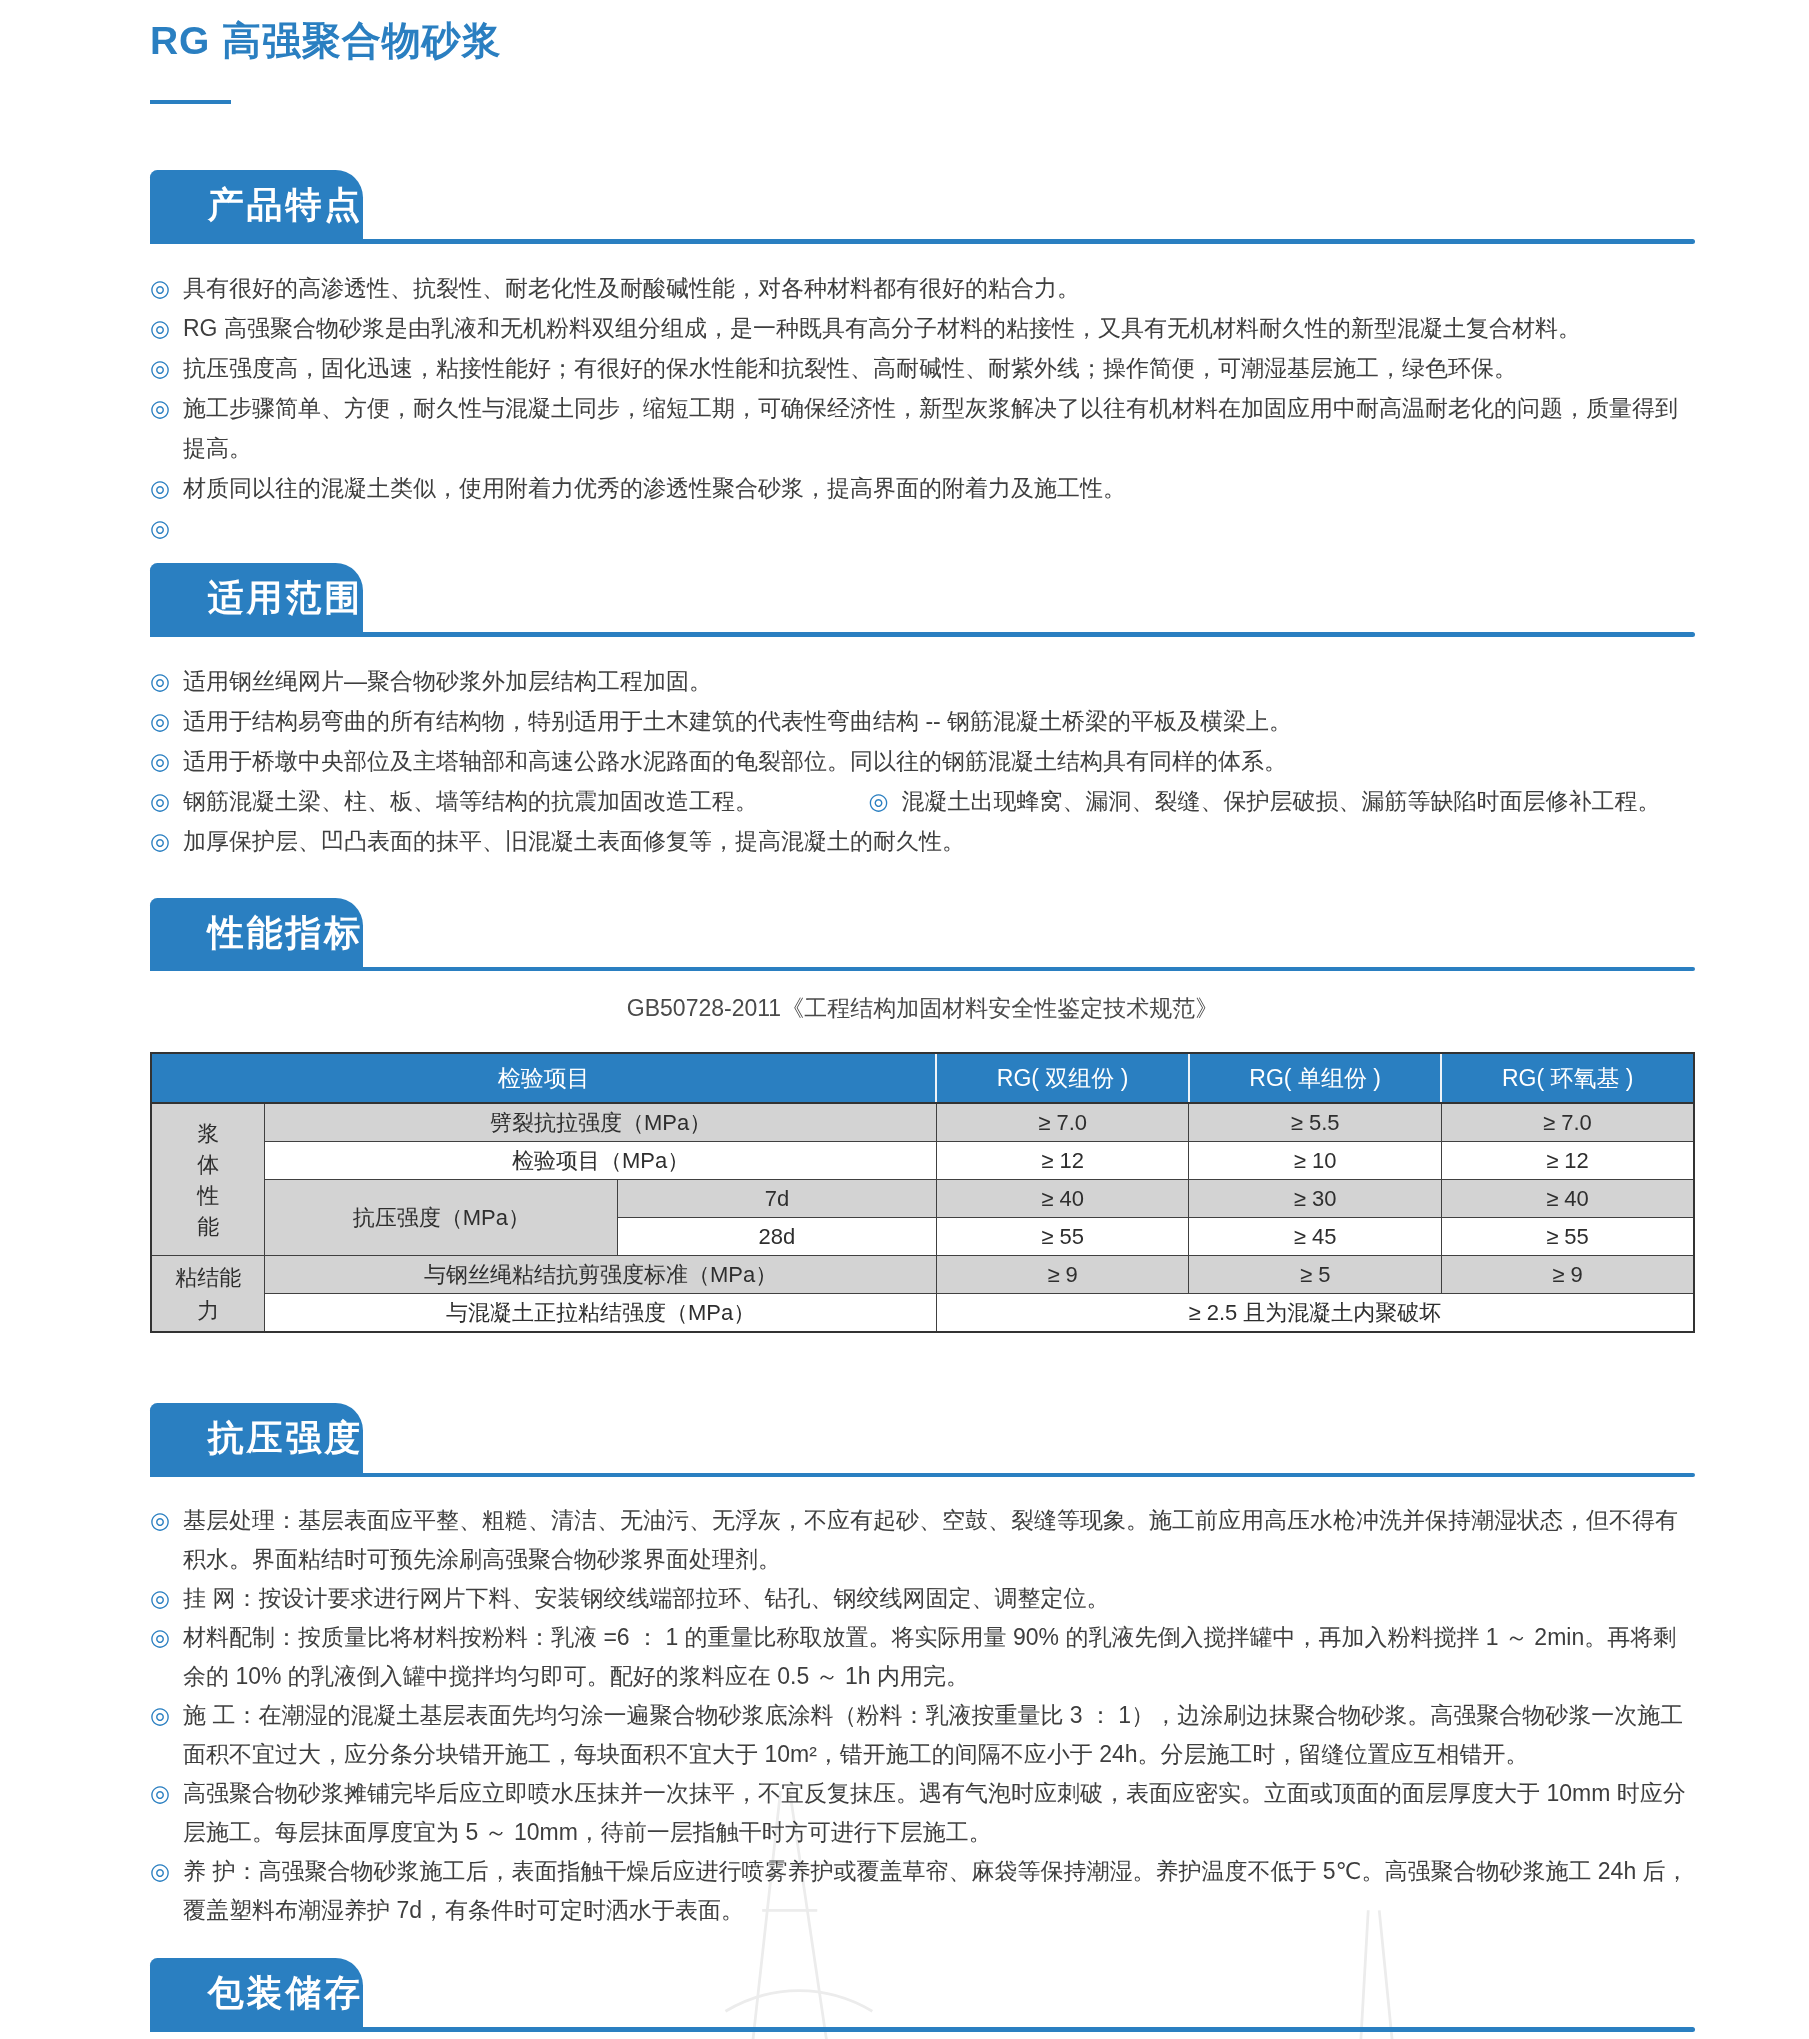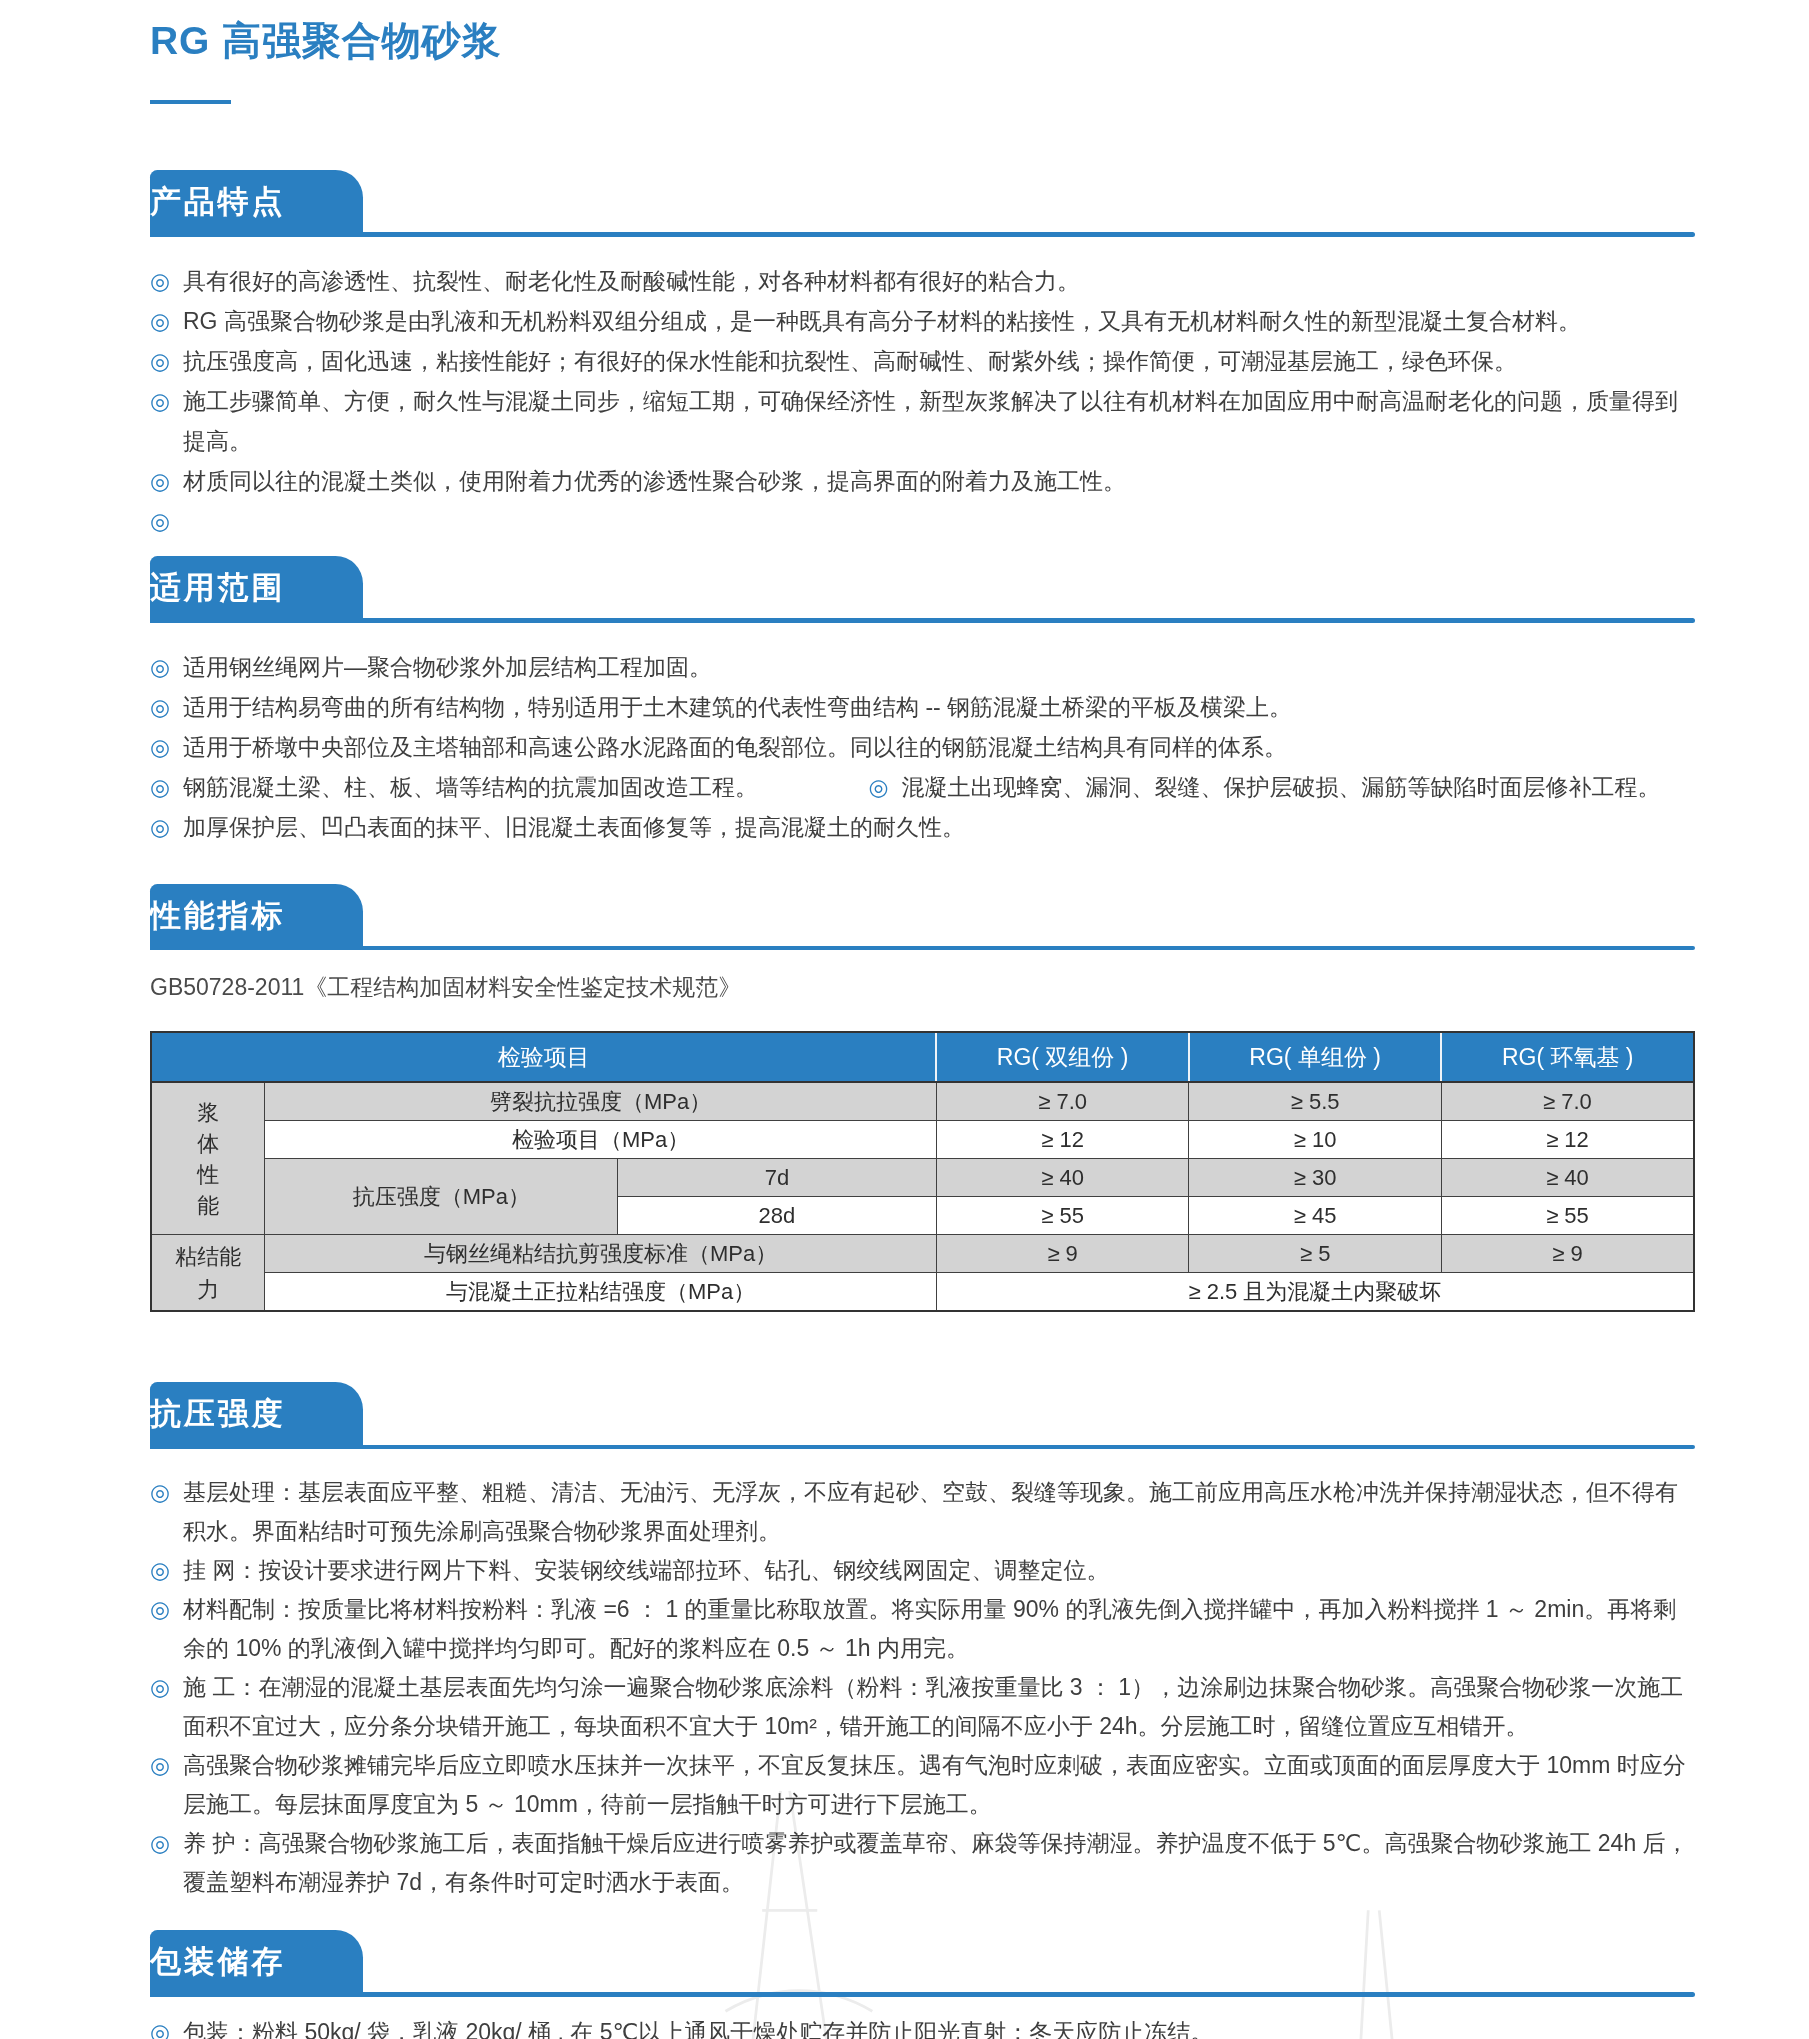--- a/index.html
+++ b/index.html
@@ -16,38 +16,38 @@
   .section{margin-top:55px;}
   .sec-features{margin-top:66px;}
   .sec-scope{margin-top:55px;}
   .sec-perf{margin-top:37px;}
   .sec-constr{margin-top:70px;}
   .sec-pack{margin-top:27.5px;}
   .sec-head{position:relative;}
   .tab{
     display:block;width:213px;box-sizing:border-box;
     background:#2a7fc1;color:#ffffff;
-    font-size:31px;font-weight:bold;letter-spacing:2.8px;
-    text-align:left;padding:11px 0 9.2px;
+    font-size:36px;font-weight:bold;letter-spacing:2.8px;
+    text-align:right;padding:11px 0 9.2px;
     border-radius:7.3px 27.5px 0 0;
   }
   .sec-line{height:4.6px;background:#2a7fc1;border-radius:0 2.8px 2.8px 0;}
   
   .bullets{list-style:none;margin:24px 0 0;padding:0;font-size:23px;line-height:40px;}
   .bullets.tight{line-height:39px;margin-top:24px;}
   .bullets.last{line-height:39px;margin-top:16.5px;}
   .b-item{position:relative;padding-left:33px;}
   .bullet{position:absolute;left:0;top:0;color:#2a7fc1;font-size:23px;}
   .b-text{color:#3e3e3e;}
   .dual{display:flex;padding-left:0;}
   .dual-a,.dual-b{position:relative;padding-left:33px;box-sizing:border-box;}
   .dual-a{width:46.5%;flex:none;}
   .dual-b{flex:1;}
   
-  .perf-caption{margin-top:22px;text-align:left;font-size:23px;color:#4a4a4a;}
+  .perf-caption{margin-top:22px;text-align:center;font-size:23px;color:#4a4a4a;}
   table.perf{
     margin-top:28px;width:100%;border-collapse:collapse;table-layout:fixed;
     font-size:22px;color:#2e2e2e;border:2.8px solid #333333;
   }
   table.perf col.c-group{width:7.4%;}
   table.perf col.c-item{width:22.9%;}
   table.perf col.c-sub{width:20.7%;}
   table.perf col.c-v{width:16.4%;}
   table.perf th{
     background:#2a7fc1;color:#ffffff;font-weight:normal;font-size:23px;

